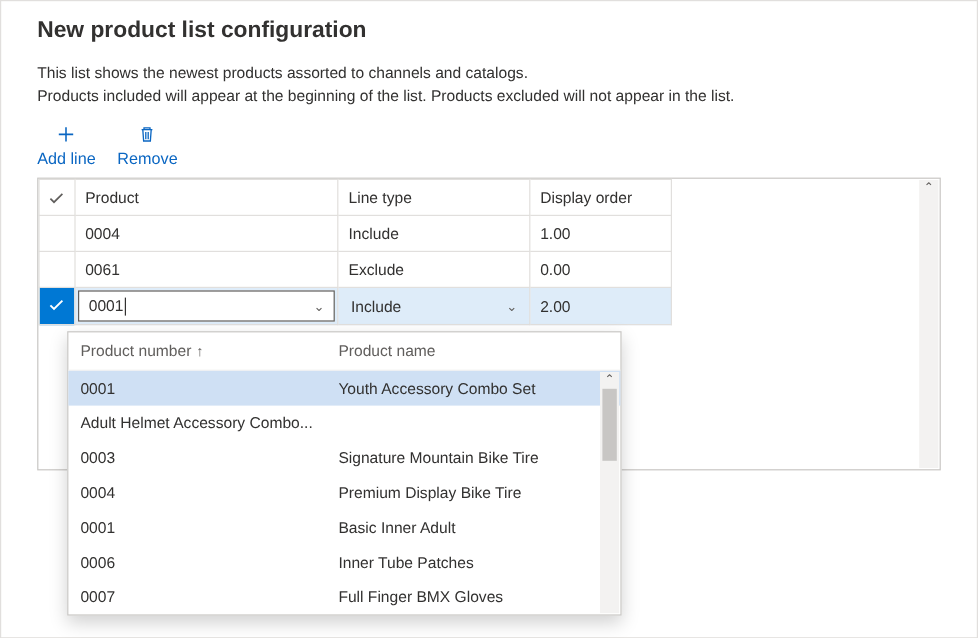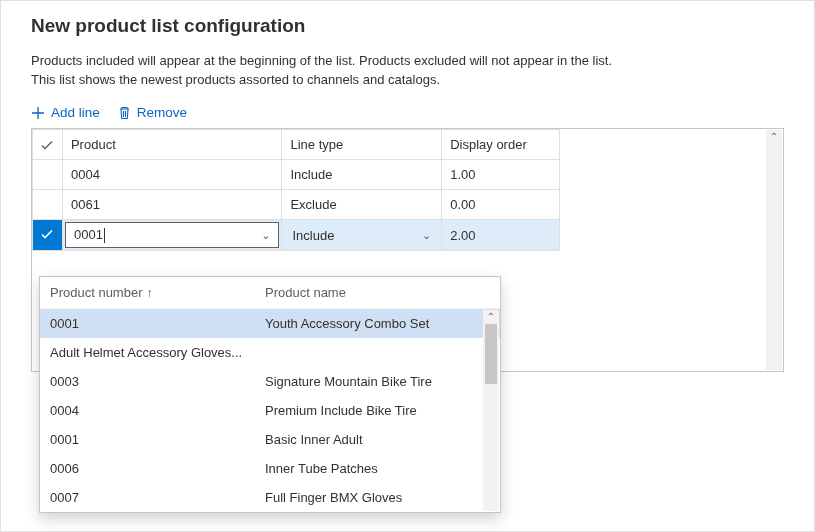--- a/index.html
+++ b/index.html
@@ -36,20 +36,21 @@
     gap: 18px;
     margin: 18px 0 8px 0;
   }
   .tool-btn {
     display: inline-flex;
     align-items: center;
     gap: 6px;
     color: #0a66c2;
     cursor: pointer;
     font-size: 13.5px;
+    flex-direction: column;
   }
   .tool-btn svg { display: block; }
   .grid-wrap {
     border: 1px solid #c8c6c4;
     position: relative;
     height: 244px;
   }
   .grid-scroll {
     position: absolute;
     top: 1px;
@@ -119,21 +120,21 @@
     display: inline-block;
     width: 1px;
     height: 15px;
     background: #323130;
     vertical-align: middle;
     margin-left: 1px;
   }
   
   .dropdown {
     position: absolute;
-    left: 39px;
+    left: 56px;
     top: 276px;
     width: 462px;
     background: #fff;
     border: 1px solid #c8c6c4;
     box-shadow: 0 6px 14px rgba(0,0,0,0.18);
     z-index: 100;
   }
   .dropdown-header {
     display: flex;
     padding: 8px 10px;
@@ -177,22 +178,22 @@
     height: 60px;
     background: #c8c6c4;
   }
   .sort-arrow { font-size: 12px; }
 </style>
 </head>
 <body>
 
 <div class="page">
   <div class="title">New product list configuration</div>
+  <div class="desc">This list shows the newest products assorted to channels and catalogs.</div>
   <div class="desc">Products included will appear at the beginning of the list. Products excluded will not appear in the list.</div>
-  <div class="desc">This list shows the newest products assorted to channels and catalogs.</div>
 
   <div class="toolbar">
     <div class="tool-btn">
       <svg width="14" height="14" viewBox="0 0 14 14">
           <path d="M7 1v12M1 7h12" stroke="#0a66c2" stroke-width="1.3" fill="none"></path>
         </svg>
       <span>Add line</span>
     </div>
     <div class="tool-btn">
       <svg width="13" height="14" viewBox="0 0 13 14">
@@ -266,29 +267,29 @@
   <div class="dropdown-body" id="dropdown-body">
     <div class="dropdown-scroll">
       <div class="arrow">⌃</div>
       <div class="thumb"></div>
     </div>
   <div class="dropdown-row highlight">
         <div class="dr-num">0001</div>
         <div class="dr-name">Youth Accessory Combo Set</div>
       </div>
       <div class="dropdown-row">
-        <div class="dr-name">Adult Helmet Accessory Gloves...</div>
+        <div class="dr-name">Adult Helmet Accessory Combo...</div>
       </div>
       <div class="dropdown-row">
         <div class="dr-num">0003</div>
         <div class="dr-name">Signature Mountain Bike Tire</div>
       </div>
       <div class="dropdown-row">
         <div class="dr-num">0004</div>
-        <div class="dr-name">Premium Include Bike Tire</div>
+        <div class="dr-name">Premium Display Bike Tire</div>
       </div>
       <div class="dropdown-row">
         <div class="dr-num">0001</div>
         <div class="dr-name">Basic Inner Adult</div>
       </div>
       <div class="dropdown-row">
         <div class="dr-num">0006</div>
         <div class="dr-name">Inner Tube Patches</div>
       </div>
       <div class="dropdown-row">

